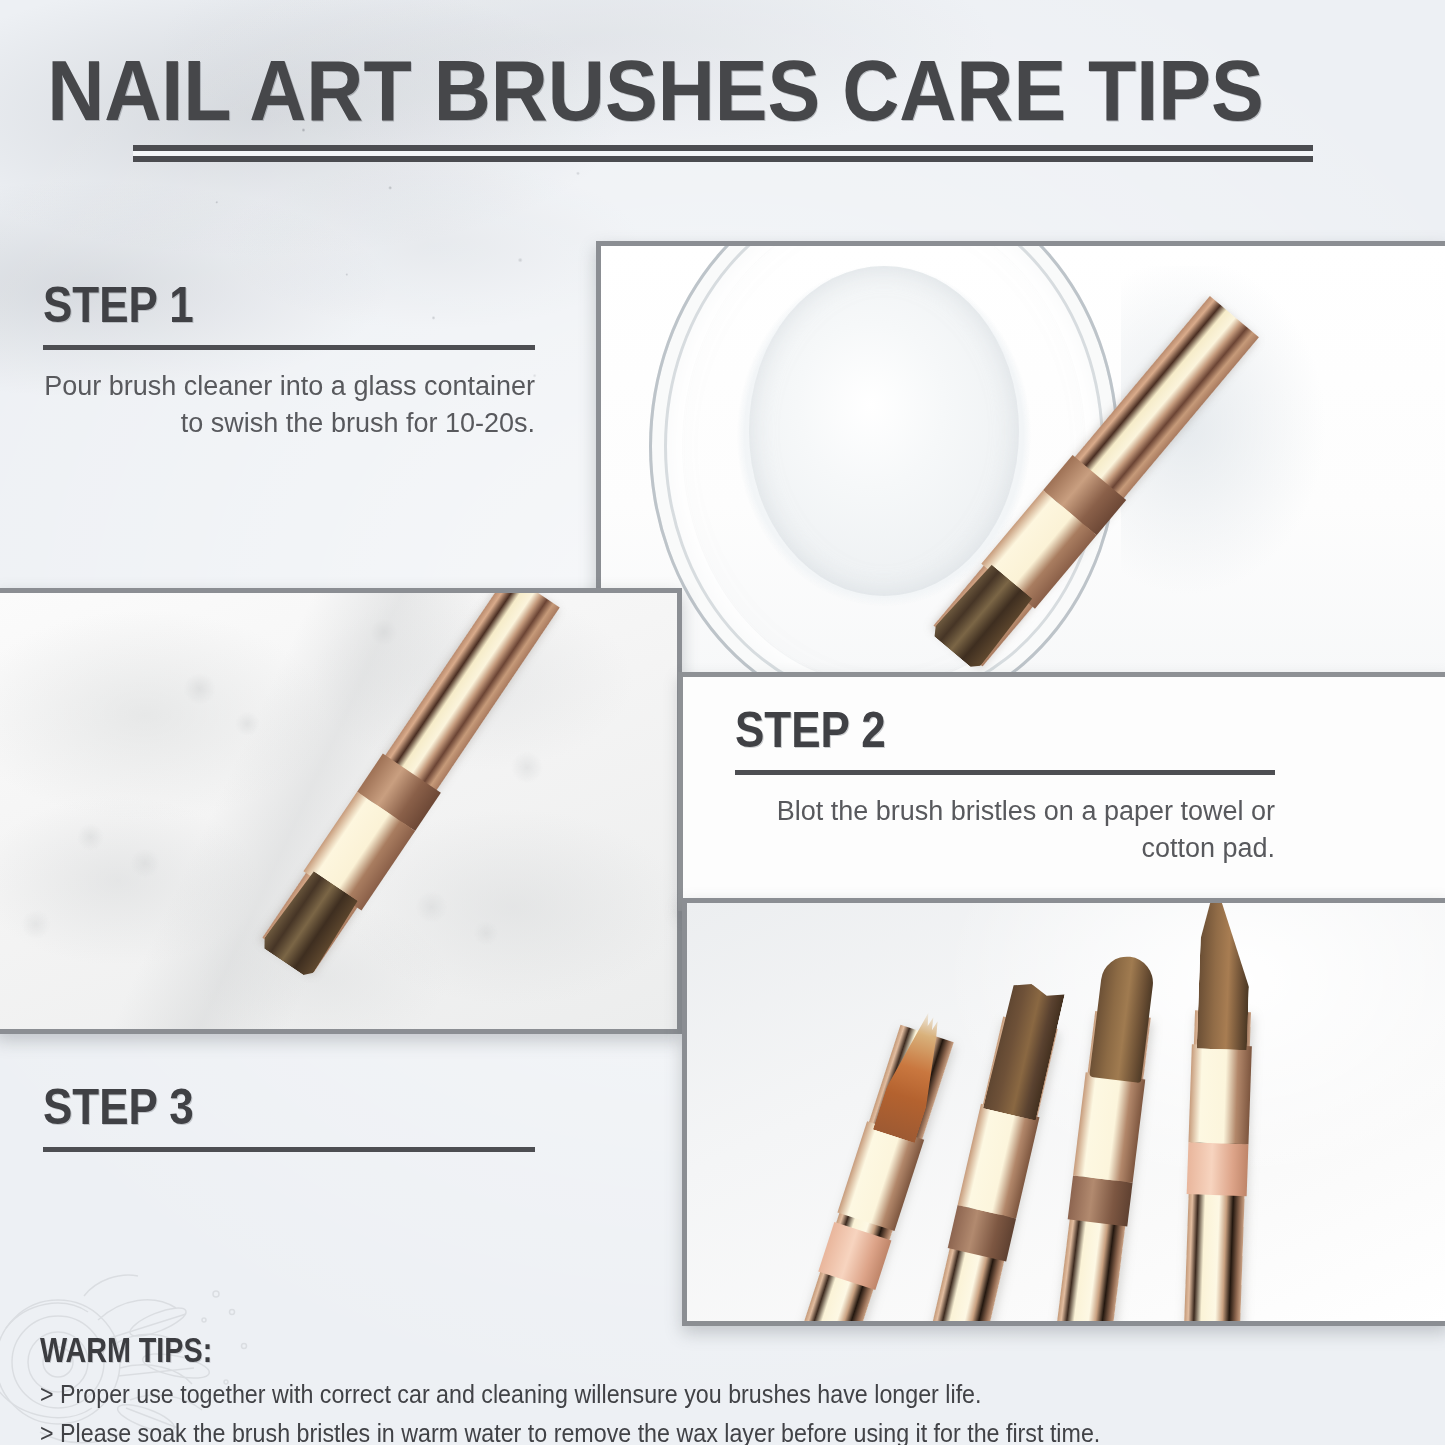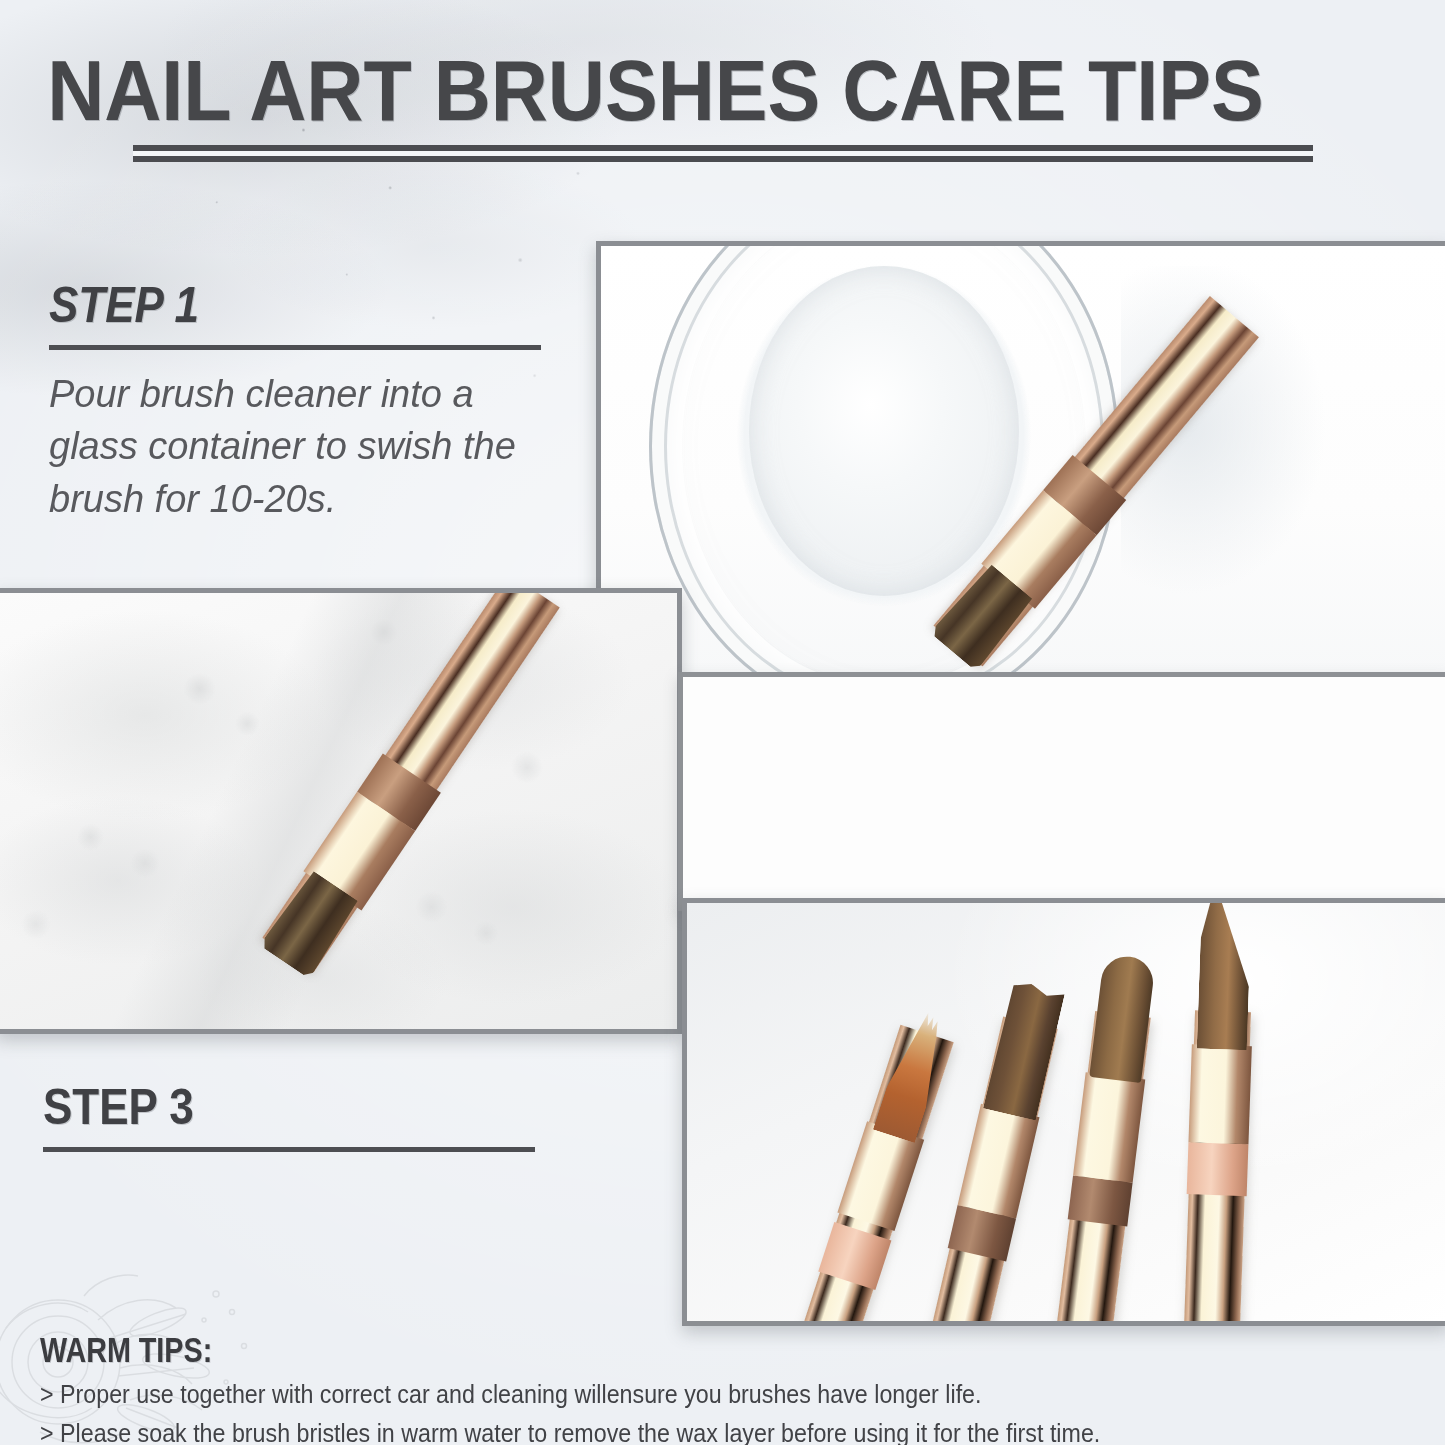--- a/index.html
+++ b/index.html
@@ -62,25 +62,26 @@
   .step{position:absolute;}
   .step-head{
     font-family:"Liberation Sans", sans-serif;
     font-weight:bold;font-size:50px;color:#404145;
     letter-spacing:0px;transform:scaleX(.88);transform-origin:left center;
     text-shadow:1px 1px 0 rgba(130,134,140,.4);
     line-height:1.02;
   }
   .step-rule{height:5px;background:#4d4e52;margin-top:14px;}
   .step-body{
-    font-size:38px;color:#58595d;line-height:1.38;margin-top:18px;
+    font-size:27px;color:#58595d;line-height:1.38;margin-top:18px;
     font-weight:400;
-  }
-
-  #step1{left:49px;top:280px;width:492px;font-style:italic;}
+    text-align:right;
+  }
+
+  #step1{left:43px;top:280px;width:492px;}
   #step2{left:735px;top:705px;width:540px;}
   #step3{left:43px;top:1082px;width:492px;}
 
   
   .card2{
     position:absolute;left:678px;top:672px;width:767px;height:229px;
     background:#fdfdfd;
     border-top:5px solid #8e9195;
     border-bottom:5px solid #8e9195;
     border-left:5px solid #8e9195;
@@ -250,20 +251,25 @@
     <div class="p2fold"></div>
     <div class="brush2">
       <div class="bhandle"></div>
       <div class="bcollar"></div>
       <div class="bferrule"></div>
       <div class="bbristle"></div>
     </div>
   </div>
 
   <div class="card2"></div>
+  <div class="step" id="step2">
+    <div class="step-head">STEP 2</div>
+    <div class="step-rule"></div>
+    <div class="step-body">Blot the brush bristles on a paper towel or cotton pad.</div>
+  </div>
 
   <div class="photo" id="photo3">
     <div class="p3bg"></div>
     <div class="brset">
 
       <div class="br" style="left:70px;transform:rotate(18deg);">
         <div class="shaft"></div>
         <div class="pink" style="bottom:200px;"></div>
         <div class="ferr" style="bottom:262px;height:96px;"></div>
         <div class="tip" style="bottom:352px;width:44px;left:6px;height:128px;

